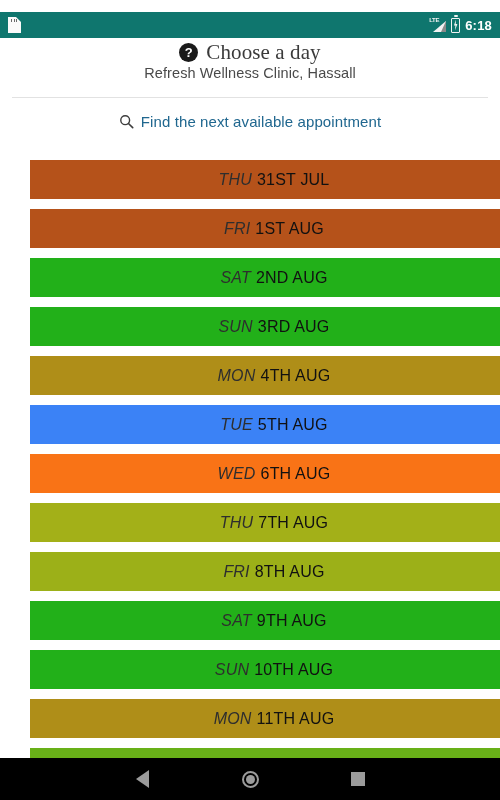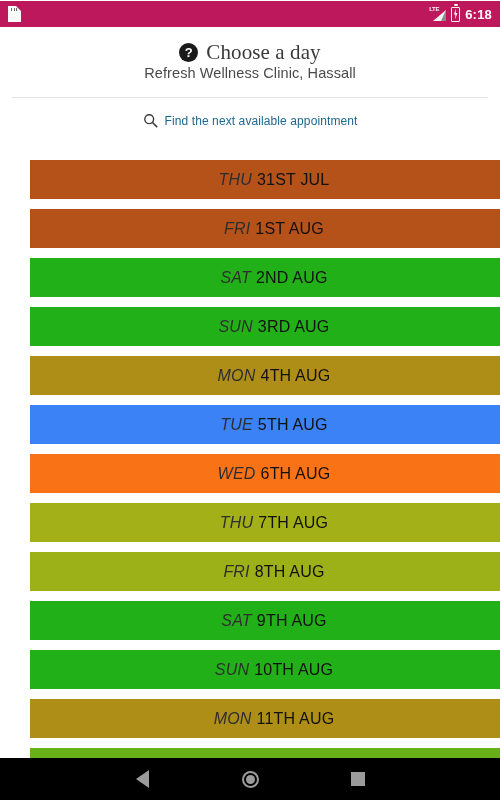--- a/index.html
+++ b/index.html
@@ -5,22 +5,22 @@
   * { margin:0; padding:0; box-sizing:border-box; }
   html, body {
     width:500px; height:800px; overflow:hidden;
     background:#ffffff;
     font-family:"Liberation Sans", sans-serif;
   }
   #screen { position:relative; width:500px; height:800px; background:#fff; }
 
   
   .statusbar {
-    position:absolute; top:1px; left:0; width:500px; height:26px;
-    background:#be185d; color:#ffffff;
+    position:absolute; top:12px; left:0; width:500px; height:26px;
+    background:#0f766e; color:#ffffff;
     display:flex; align-items:center; justify-content:space-between;
     padding:0 8px;
   }
   .sb-left { display:flex; align-items:center; gap:6px; }
   .sb-right { display:flex; align-items:center; gap:5px; }
   .sd-icon { width:13px; height:16px; position:relative; }
   .sd-icon .body {
     position:absolute; left:0; top:0; width:13px; height:16px;
     background:#fafafa;
     clip-path:polygon(0 0, 8px 0, 13px 5px, 13px 16px, 0 16px);
@@ -71,21 +71,21 @@
     letter-spacing:0.1px;
   }
   .divider {
     margin:16px 12px 0 12px; height:1px; background:#e2e2e2;
   }
   .find-row {
     display:flex; align-items:center; justify-content:center; gap:7px;
     margin-top:15px;
   }
   .search-icon { width:15px; height:15px; position:relative; display:block; }
-  .find-label { font-size:12px; color:#20678f; letter-spacing:0.1px; }
+  .find-label { font-size:15px; color:#20678f; letter-spacing:0.1px; }
 
   
   .daylist { position:absolute; top:160px; left:0; width:500px; height:600px; overflow:hidden;margin-left:24px; }
   .day-row {
     height:39px; margin:0 6px 10px 6px;
     display:flex; align-items:center; justify-content:center;
     color:#111111; font-size:16px; letter-spacing:0.2px;
   }
   .day-abbr { font-style:italic; color:#2e2e2e; margin-right:5px; }
   .day-date { font-style:normal; color:#111111; }

